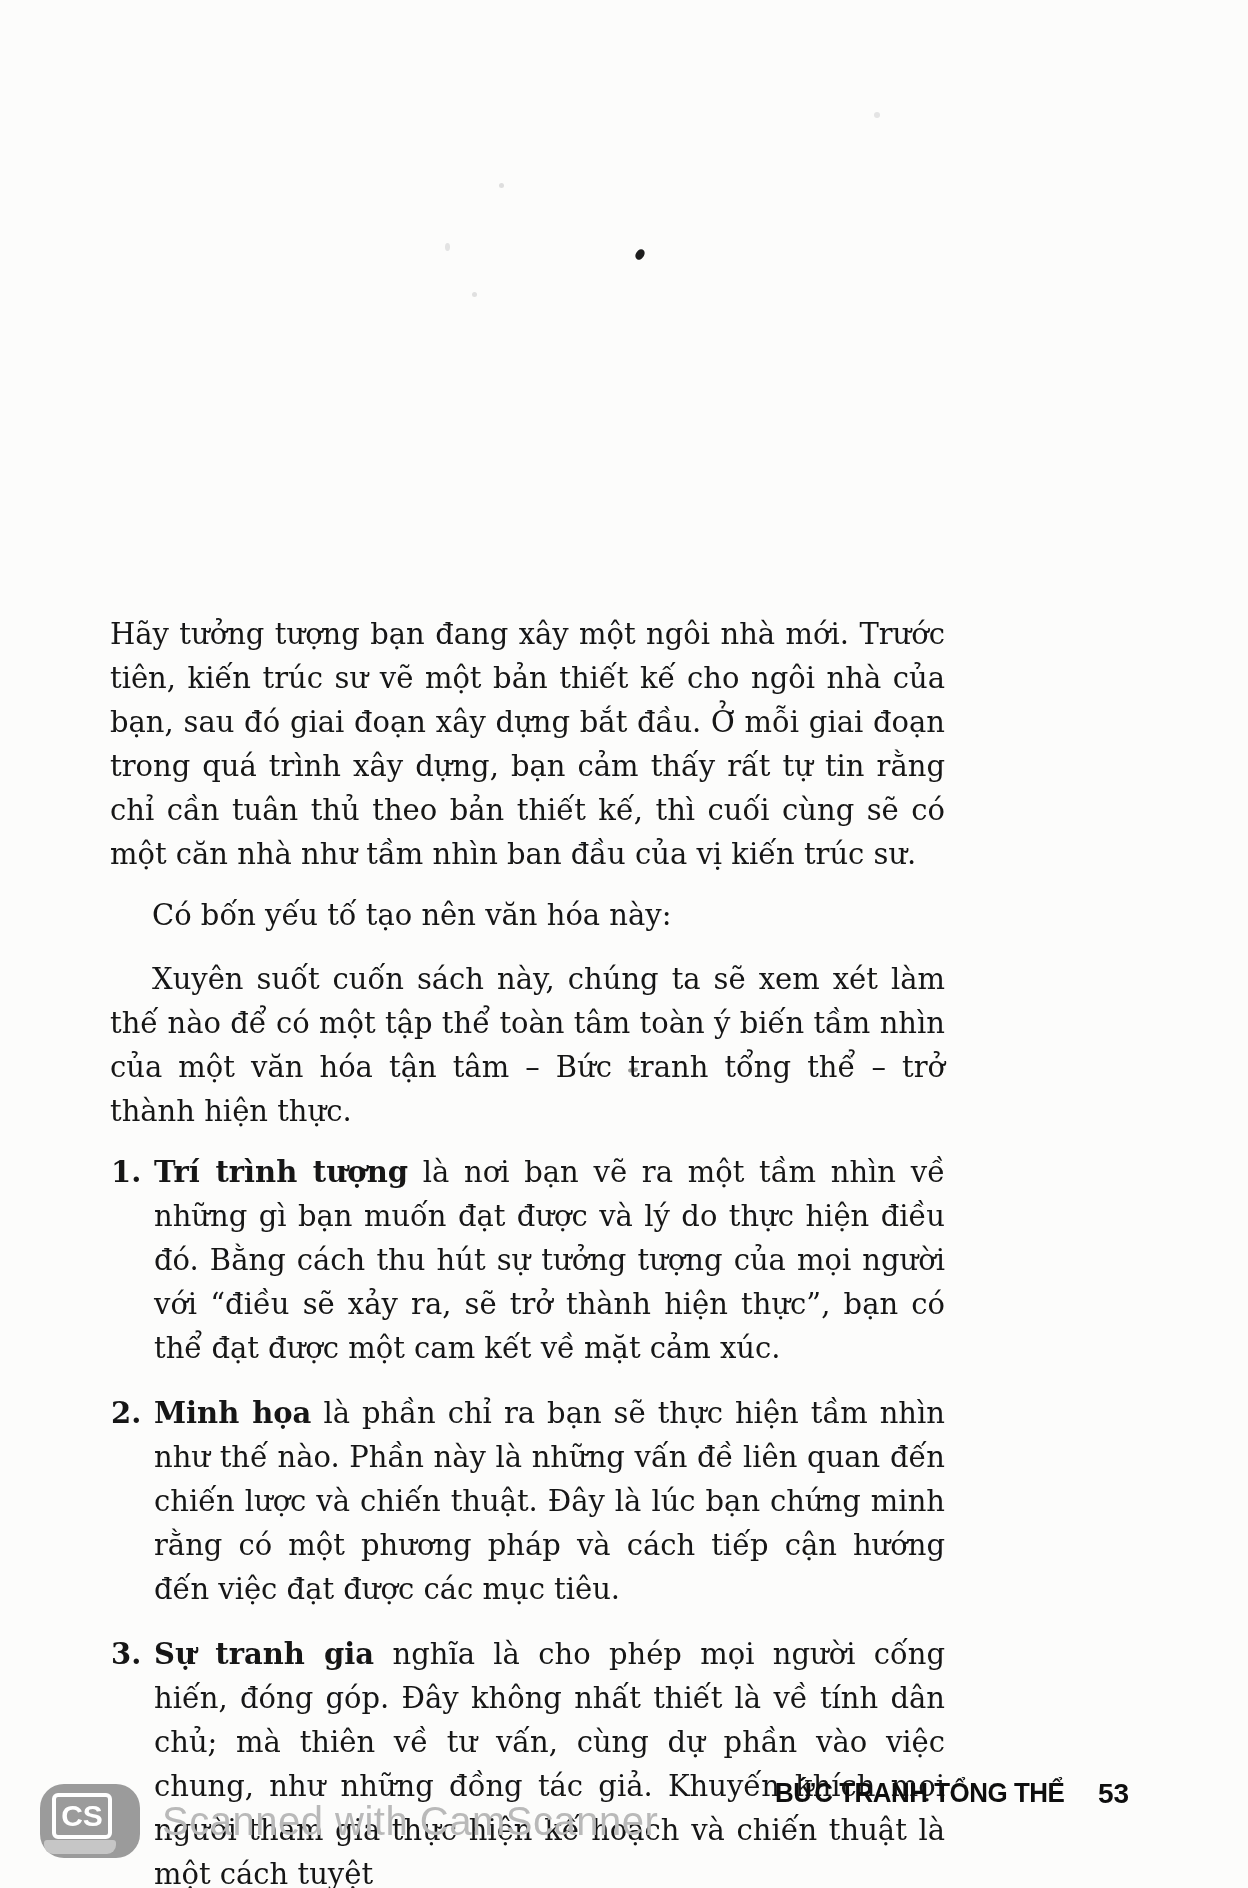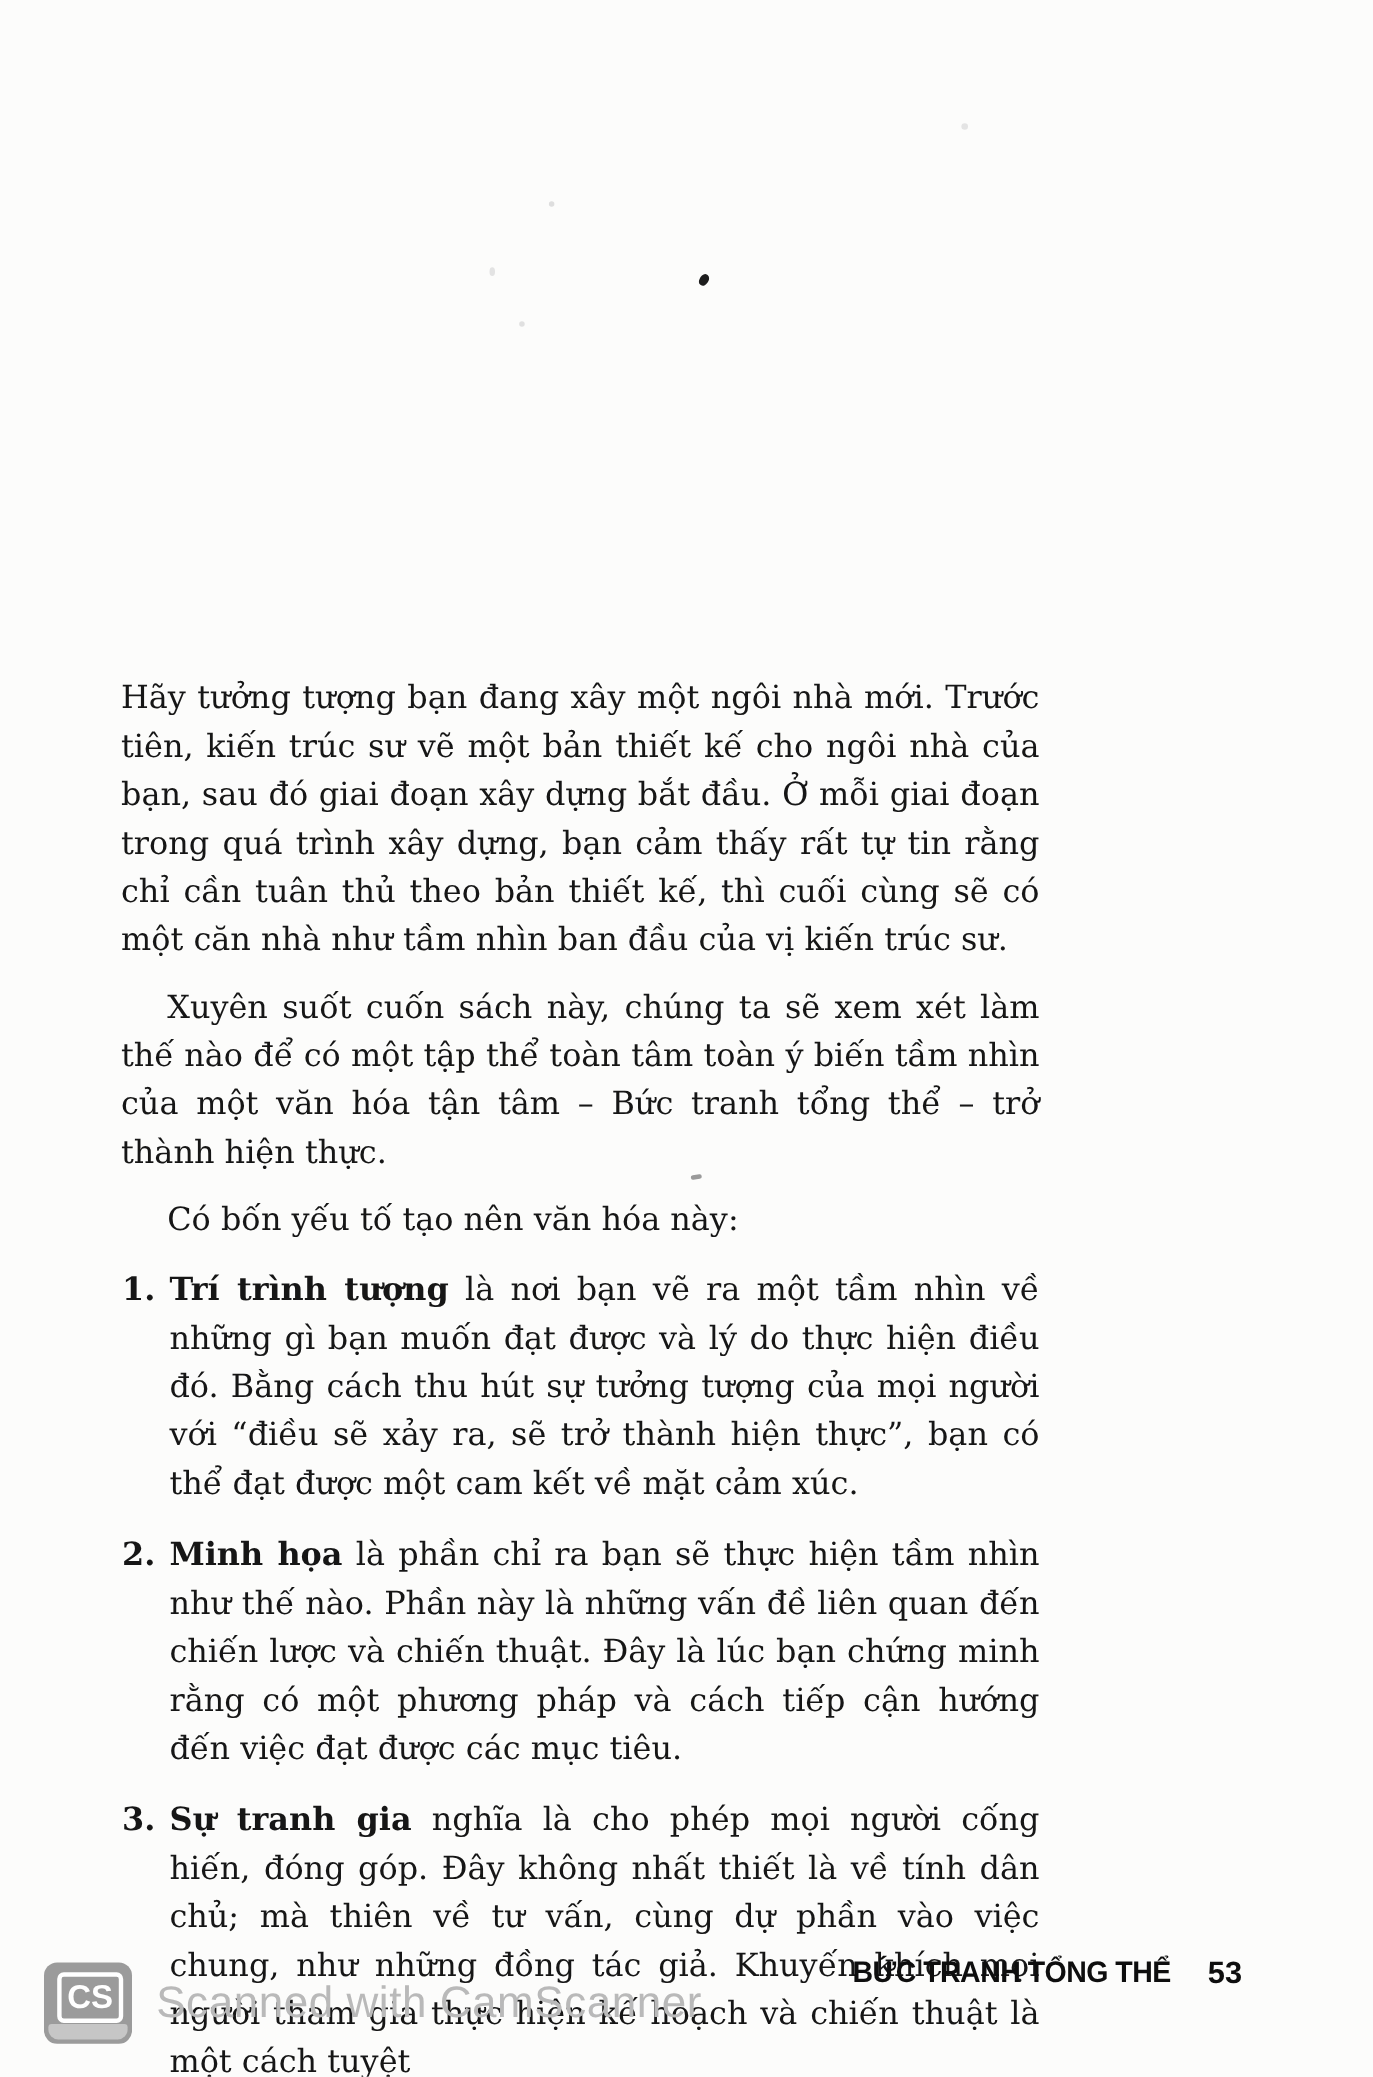--- a/index.html
+++ b/index.html
@@ -54,23 +54,23 @@
   .page-number {
     position:absolute; top:6px; left:1098px;
     font-weight:bold; font-size:28px; color:#0e0e0e;
   }
   .watermark {
     position:absolute; left:40px; top:1784px;
     display:flex; align-items:center;
   }
   .cs-logo {
     position:relative;
-    width:80px; height:74px;
+    width:100px; height:74px;
     background:#9b9b9b;
-    border-radius:12px;
+    border-radius:24px;
     flex:0 0 auto;
   }
   .cs-logo .cs-box {
     position:absolute; left:12px; top:9px;
     width:52px; height:38px;
     border:4px solid #ffffff;
     border-radius:6px;
     color:#ffffff;
     font-family:"Liberation Sans", sans-serif;
     font-weight:bold; font-size:30px;
@@ -100,23 +100,23 @@
   <div class="speck s2"></div>
   <div class="speck s3"></div>
   <div class="speck s4"></div>
   <div class="speck s5"></div>
   <div class="speck s6"></div>
 
   <div class="content">
 
     <p class="para">Hãy tưởng tượng bạn đang xây một ngôi nhà mới. Trước tiên, kiến trúc sư vẽ một bản thiết kế cho ngôi nhà của bạn, sau đó giai đoạn xây dựng bắt đầu. Ở mỗi giai đoạn trong quá trình xây dựng, bạn cảm thấy rất tự tin rằng chỉ cần tuân thủ theo bản thiết kế, thì cuối cùng sẽ có một căn nhà như tầm nhìn ban đầu của vị kiến trúc sư.</p>
 
+    <p class="para indent lead-in">Có bốn yếu tố tạo nên văn hóa này:</p>
+
     <p class="para indent">Xuyên suốt cuốn sách này, chúng ta sẽ xem xét làm thế nào để có một tập thể toàn tâm toàn ý biến tầm nhìn của một văn hóa tận tâm – Bức tranh tổng thể – trở thành hiện thực.</p>
-
-    <p class="para indent lead-in">Có bốn yếu tố tạo nên văn hóa này:</p>
 
     <div class="num-item">
       <span class="num">1.</span>
       <span class="lead">Trí trình tượng</span><span> là nơi bạn vẽ ra một tầm nhìn về những gì bạn muốn đạt được và lý do thực hiện điều đó. Bằng cách thu hút sự tưởng tượng của mọi người với “điều sẽ xảy ra, sẽ trở thành hiện thực”, bạn có thể đạt được một cam kết về mặt cảm xúc.</span>
     </div>
 
     <div class="num-item">
       <span class="num">2.</span>
       <span class="lead">Minh họa</span><span> là phần chỉ ra bạn sẽ thực hiện tầm nhìn như thế nào. Phần này là những vấn đề liên quan đến chiến lược và chiến thuật. Đây là lúc bạn chứng minh rằng có một phương pháp và cách tiếp cận hướng đến việc đạt được các mục tiêu.</span>
     </div>

